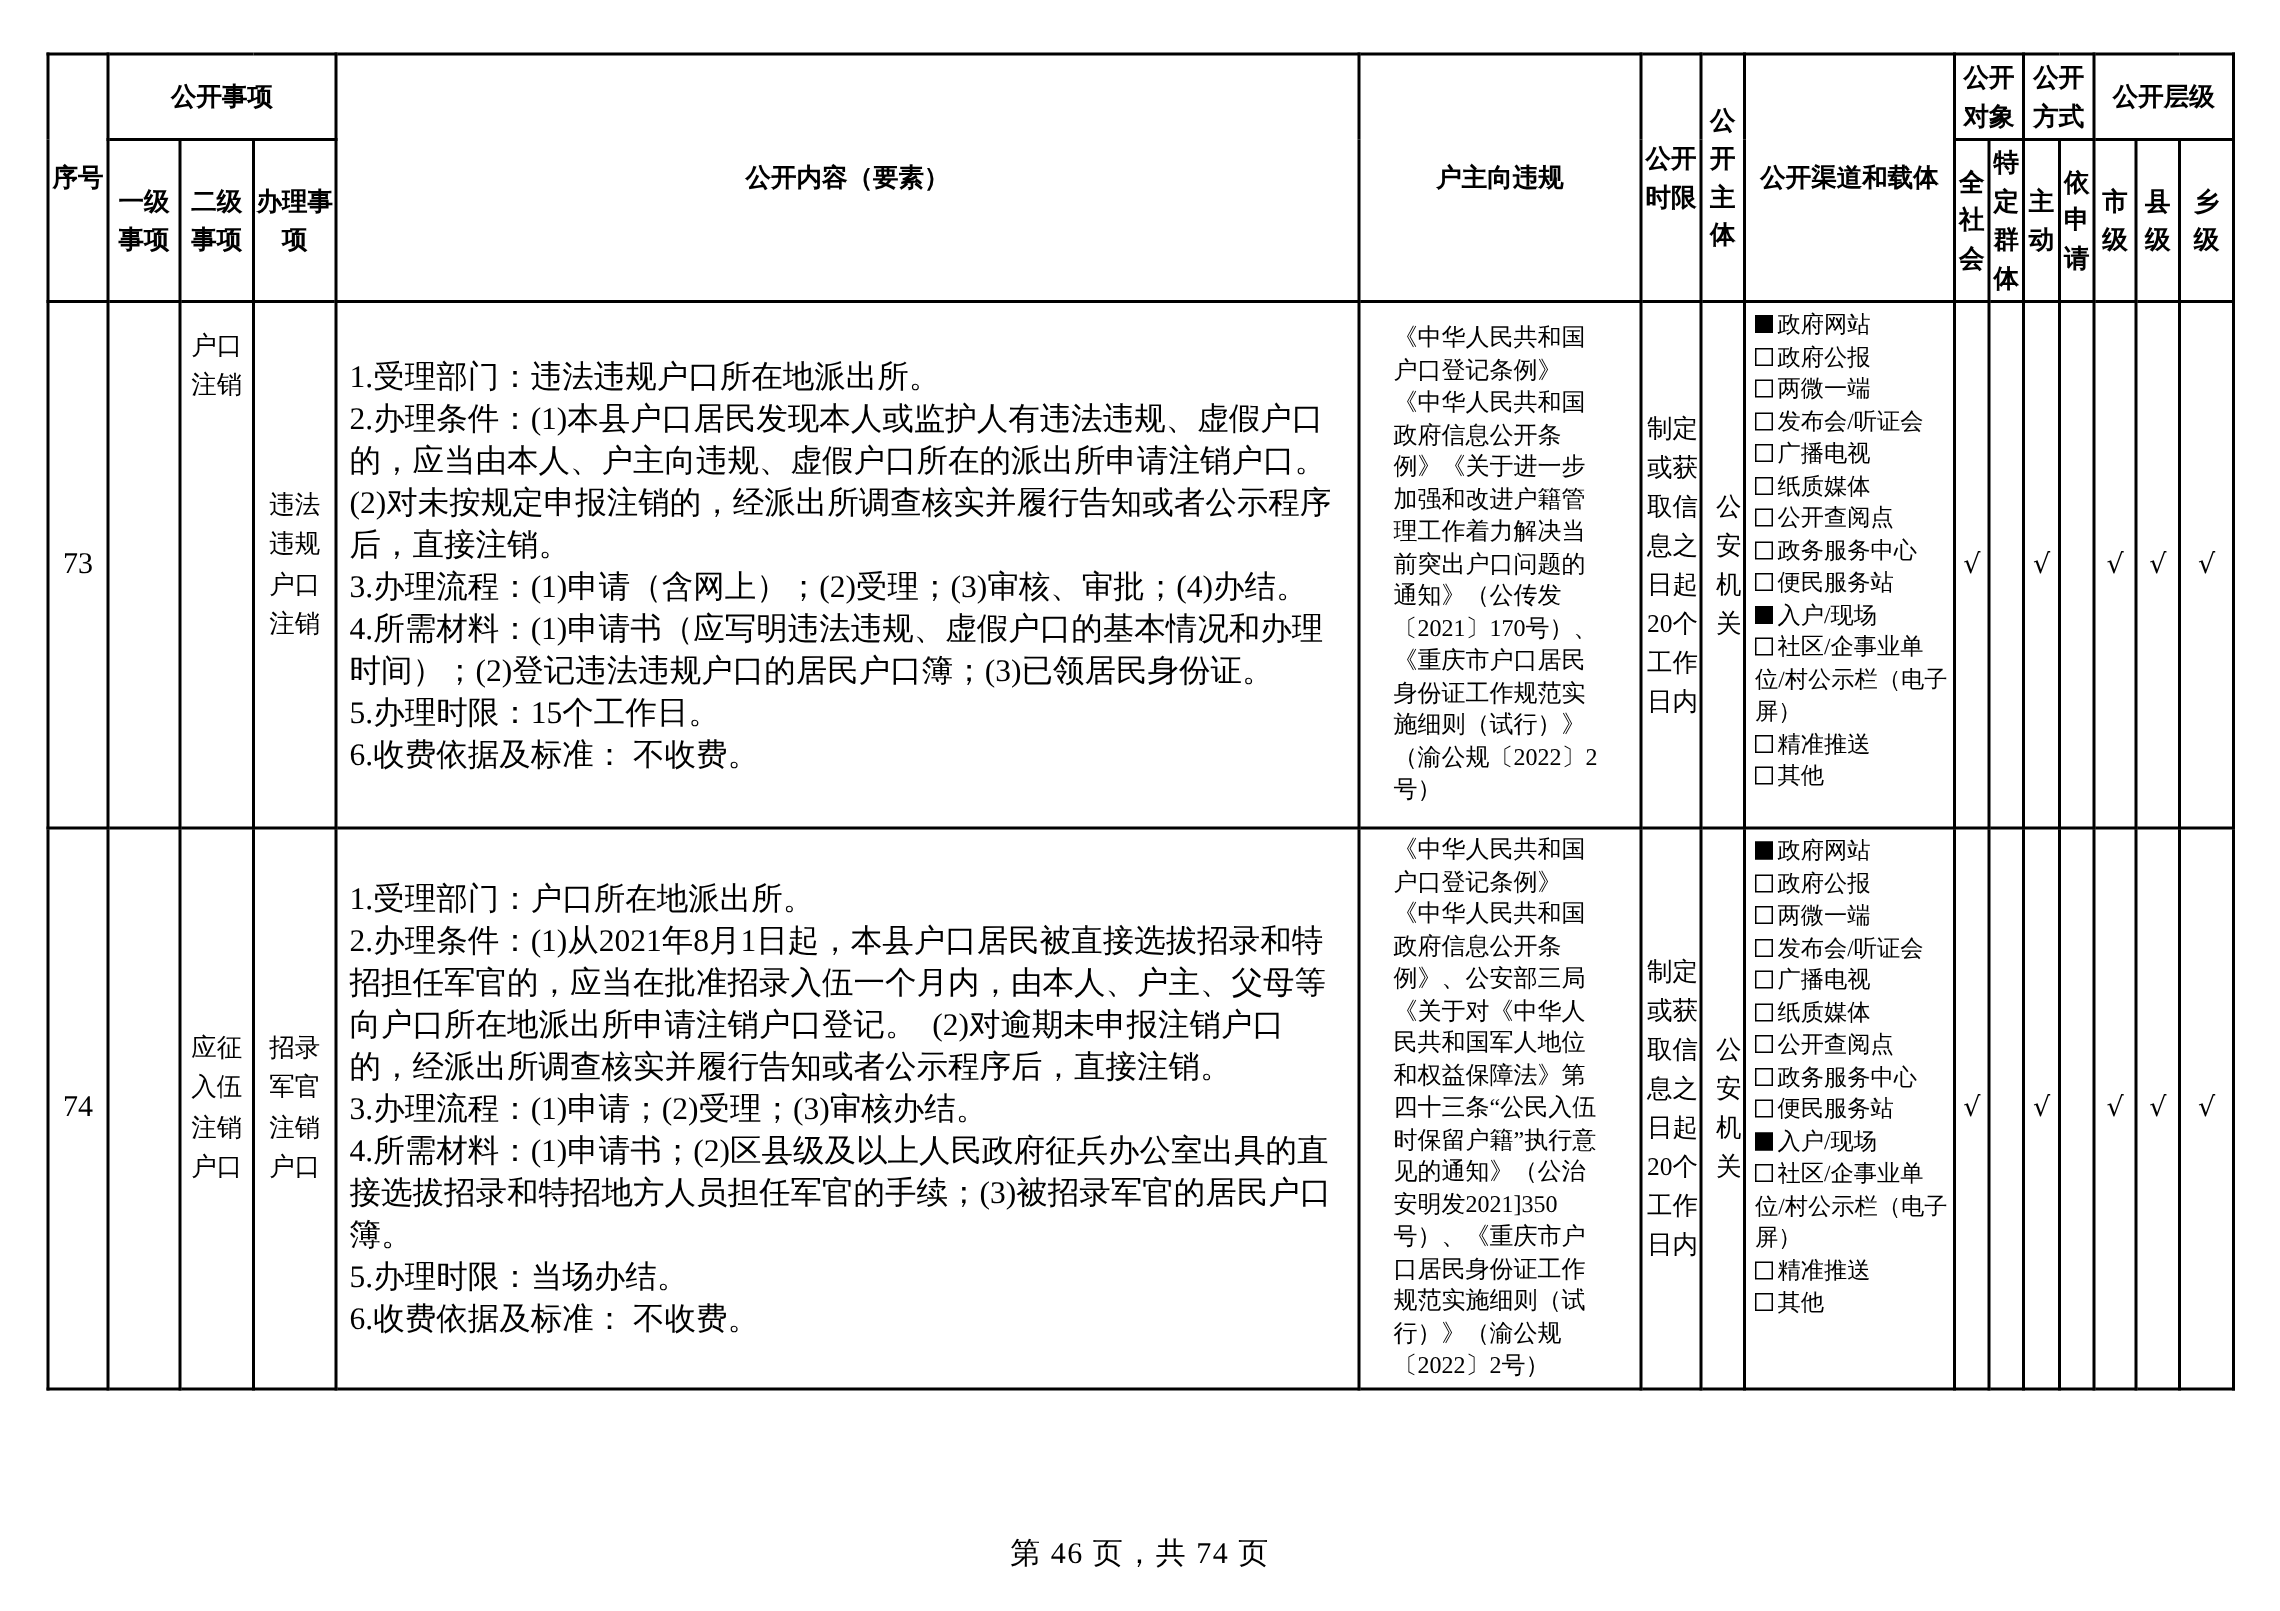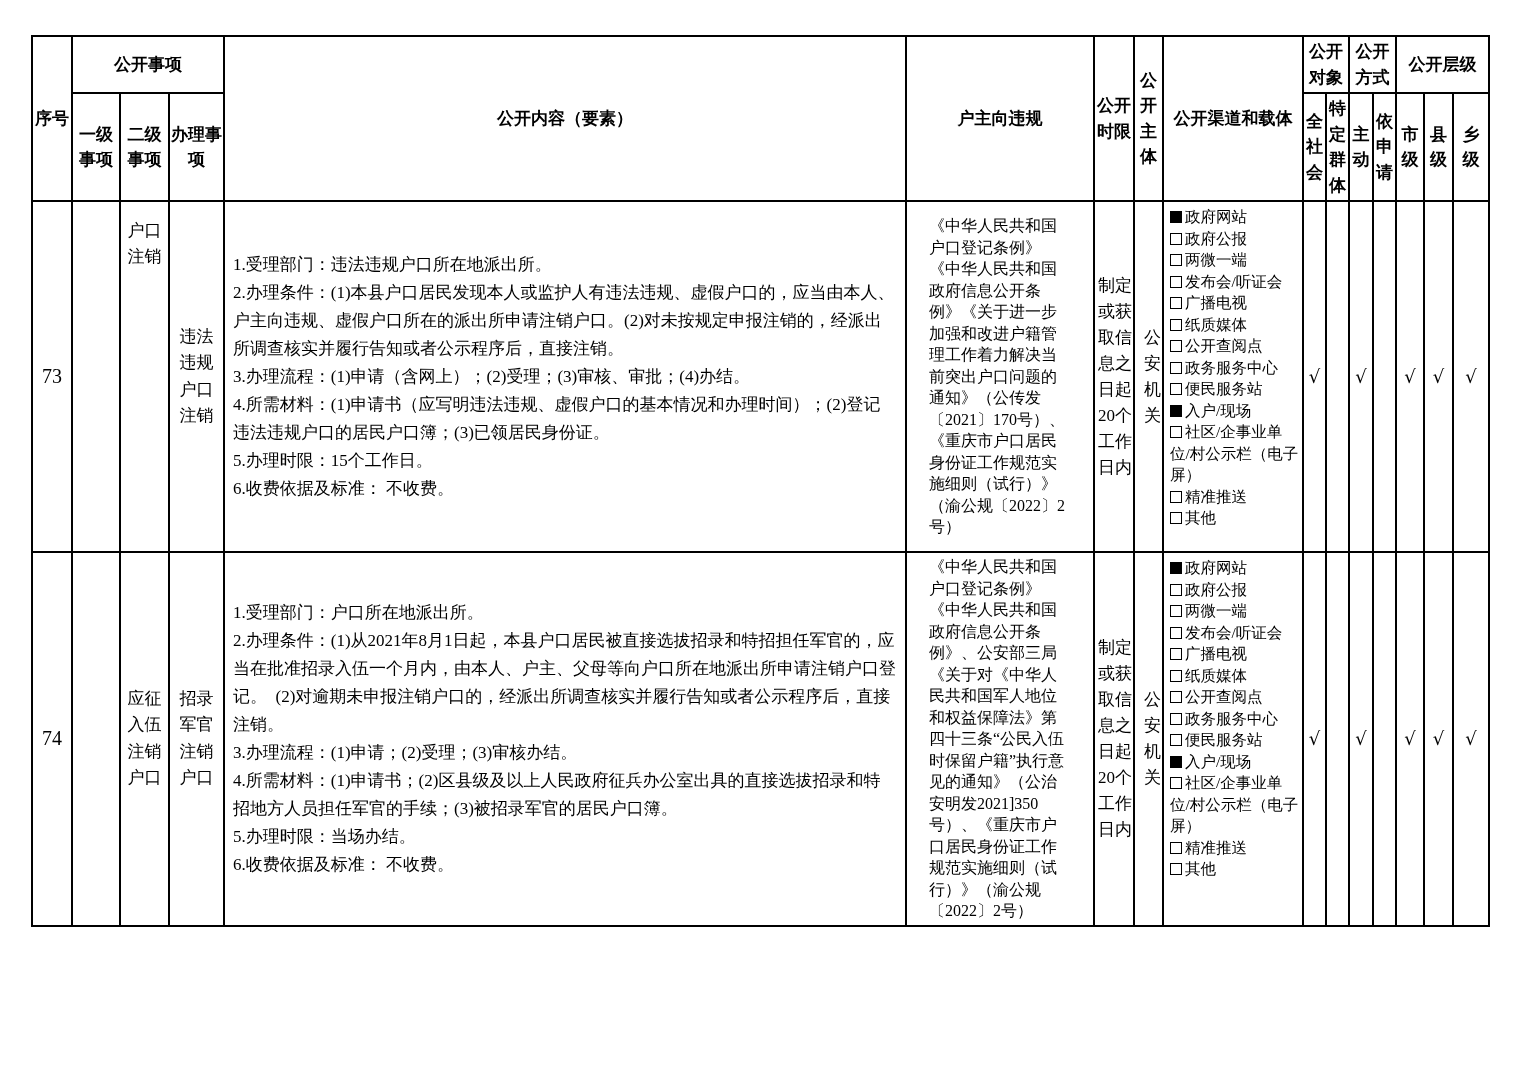--- a/index.html
+++ b/index.html
@@ -23,21 +23,21 @@
   td.seq-cell {
     font-family:Liberation Serif, serif;
     font-size:20px; text-align:center; vertical-align:middle;
   }
   td.item-cell {
     font-size:17px; line-height:1.55; text-align:center; vertical-align:middle;
     padding:16px 2px;
   }
   td.v-top { vertical-align:top; }
   td.content-cell {
-    font-size:17px; line-height:28px; text-align:left; vertical-align:middle;
+    font-size:21px; line-height:28px; text-align:left; vertical-align:middle;
     padding:4px 8px; white-space:pre-wrap;
   }
   td.basis-cell {
     font-size:16px; line-height:21.5px; text-align:left; vertical-align:middle;
     padding:3px 22px;
   }
   td.vtext-cell {
     font-size:17px; line-height:26px; text-align:right; vertical-align:middle;
     padding:0 1px;
   }
@@ -182,13 +182,14 @@
       <td class="mark-cell"></td>
       <td class="mark-cell">√</td>
       <td class="mark-cell"></td>
       <td class="mark-cell">√</td>
       <td class="mark-cell">√</td>
       <td class="mark-cell">√</td>
     </tr>
   </tbody>
     </table>
 
+  <div class="footer">第 46 页，共 74 页</div>
 </div>
 
 </body></html>

